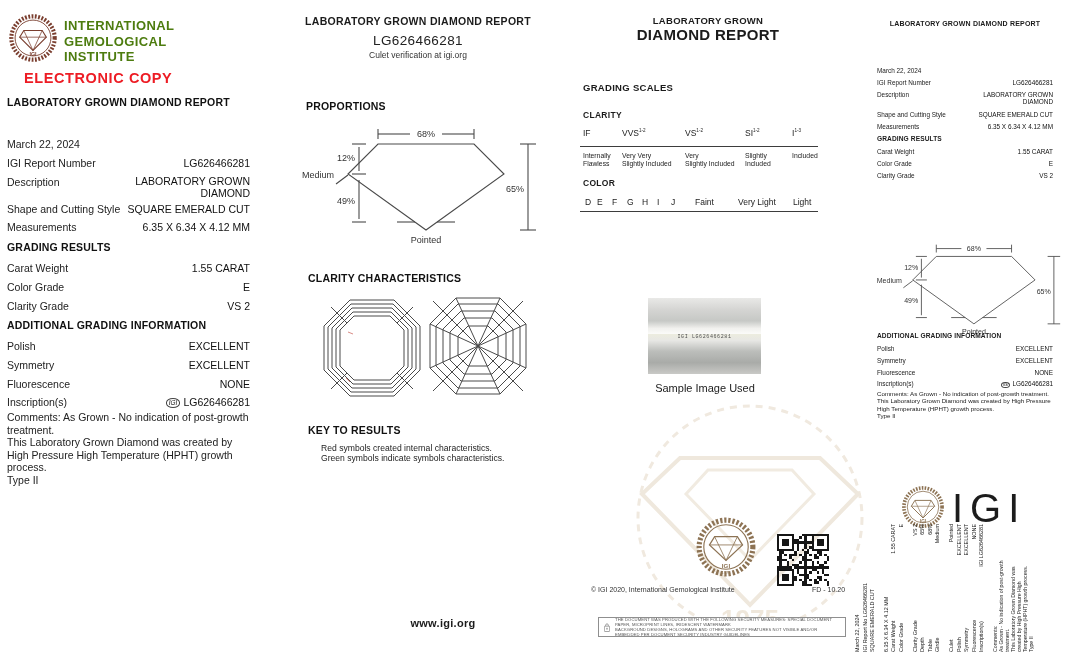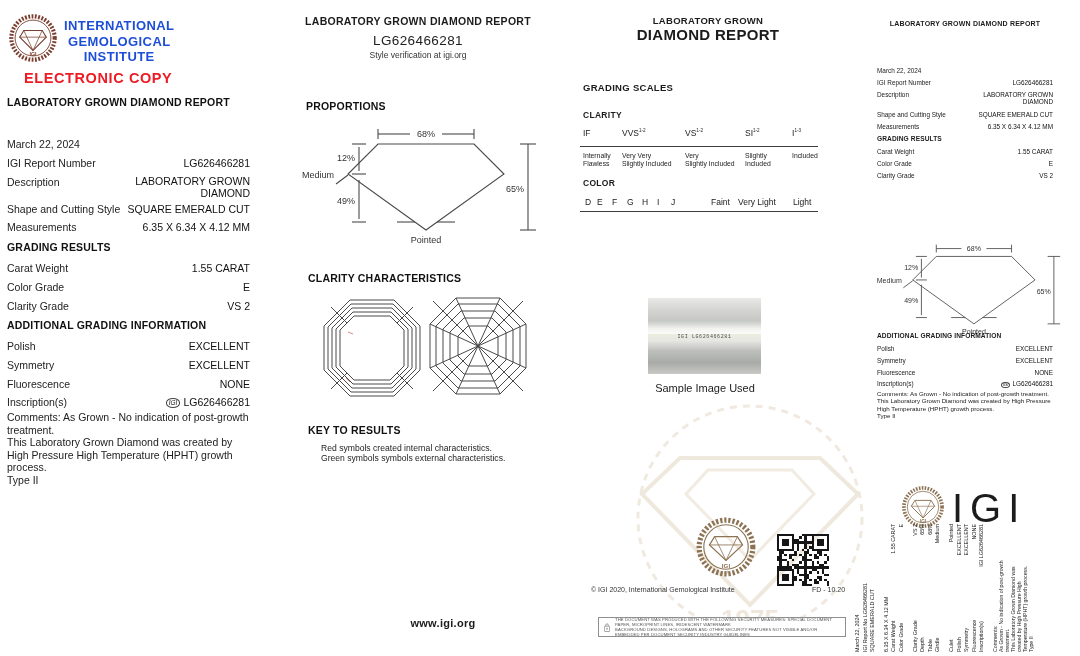--- a/index.html
+++ b/index.html
@@ -1,20 +1,20 @@
 <!DOCTYPE html>
 <html><head>
 <meta charset="utf-8">
 <style>
   html,body{margin:0;padding:0;background:#ffffff;}
   #page{position:relative;width:1080px;height:656px;background:#fff;overflow:hidden;
         font-family:"Liberation Sans",sans-serif;color:#1b1b1b;}
   .abs{position:absolute;}
   
-  .brandline{font-size:13px;font-weight:bold;letter-spacing:.4px;line-height:15.5px;color:#1d4ed8;text-align:center;}
+  .brandline{font-size:13px;font-weight:bold;letter-spacing:.4px;line-height:15.5px;color:#4d7c0f;}
   .ecopy{font-size:14.5px;font-weight:bold;color:#ed1c24;letter-spacing:.6px;}
   .sect{font-size:10.5px;font-weight:bold;letter-spacing:.2px;color:#111;}
   .lrow{position:absolute;left:7px;width:243px;display:flex;justify-content:space-between;
         font-size:10.5px;color:#222;}
   .lrow .val{text-align:right;color:#111;}
   .pre{white-space:pre-line;line-height:11.5px;}
   .comments{font-size:10.5px;line-height:12.5px;color:#222;}
   
   .midtitle{font-size:10.5px;font-weight:bold;letter-spacing:.3px;text-align:center;}
   .repnum{font-size:13.5px;text-align:center;letter-spacing:.4px;color:#222;}
@@ -147,21 +147,21 @@
     </span>
   </div>
   <div class="abs comments" style="left:7px;top:411px;width:246px;">
     <div>Comments: As Grown - No indication of post-growth treatment.</div>
     <div>This Laboratory Grown Diamond was created by High Pressure High Temperature (HPHT) growth process.</div>
     <div>Type II</div>
   </div>
 
   <div class="abs midtitle" style="left:288px;top:15px;width:260px;">LABORATORY GROWN DIAMOND REPORT</div>
   <div class="abs repnum" style="left:288px;top:33px;width:260px;">LG626466281</div>
-  <div class="abs verif" style="left:288px;top:50px;width:260px;">Style verification at igi.org</div>
+  <div class="abs verif" style="left:288px;top:50px;width:260px;">Culet verification at igi.org</div>
 
   <div class="abs sect" style="left:306px;top:100px;">PROPORTIONS</div>
   <svg class="abs" style="left:296px;top:118px;" width="250" height="130" viewBox="0 0 250 130" fill="none" stroke="#4a4a4a" stroke-width="1.1">
     <polygon points="82,26 178,26 208,56 130,112 52,56"></polygon>
     <line x1="101" y1="104" x2="119" y2="104"></line>
       <line x1="141" y1="104" x2="159" y2="104"></line>
     <line x1="82" y1="16" x2="114" y2="16"></line>
       <line x1="146" y1="16" x2="178" y2="16"></line>
     <line x1="82" y1="11" x2="82" y2="21"></line>
       <line x1="178" y1="11" x2="178" y2="21"></line>
@@ -205,21 +205,21 @@
     <line x1="5" y1="5" x2="95" y2="95"></line>
       <line x1="95" y1="5" x2="5" y2="95"></line>
     <line x1="28" y1="2" x2="72" y2="98"></line>
       <line x1="72" y1="2" x2="28" y2="98"></line>
     <line x1="2" y1="28" x2="98" y2="72"></line>
       <line x1="2" y1="72" x2="98" y2="28"></line>
   </svg>
 
   <div class="abs sect" style="left:308px;top:424px;">KEY TO RESULTS</div>
   <div class="abs keyline" style="left:321px;top:443px;">Red symbols created internal characteristics.</div>
-  <div class="abs keyline" style="left:321px;top:453px;">Green symbols symbols external characteristics.</div>
+  <div class="abs keyline" style="left:321px;top:453px;">Green symbols indicate symbols characteristics.</div>
 
   <div class="abs igiorg" style="left:383px;top:617px;width:120px;">www.igi.org</div>
 
   <div class="abs midtitle" style="left:598px;top:15px;width:220px;font-size:9.5px;">LABORATORY GROWN</div>
   <div class="abs midtitle" style="left:598px;top:26px;width:220px;font-size:15px;">DIAMOND REPORT</div>
 
   <div class="abs gs-head" style="left:583px;top:82px;">GRADING SCALES</div>
   <div class="abs gs-sub" style="left:583px;top:110px;">CLARITY</div>
 
   <div class="abs gcode" style="left:583px;top:128px;"><span>IF</span><sup></sup></div>
@@ -250,21 +250,21 @@
     </div>
 
   <div class="abs gs-sub" style="left:583px;top:178px;">COLOR</div>
   <div class="cletter" style="left:585px;top:197px;">D</div>
   <div class="cletter" style="left:597px;top:197px;">E</div>
   <div class="cletter" style="left:612px;top:197px;">F</div>
   <div class="cletter" style="left:627px;top:197px;">G</div>
   <div class="cletter" style="left:642px;top:197px;">H</div>
   <div class="cletter" style="left:657px;top:197px;">I</div>
   <div class="cletter" style="left:671px;top:197px;">J</div>
-  <div class="crange" style="left:695px;top:197px;margin-left:16px;">Faint</div>
+  <div class="crange" style="left:695px;top:197px;">Faint</div>
   <div class="crange" style="left:738px;top:197px;">Very Light</div>
   <div class="crange" style="left:793px;top:197px;">Light</div>
   <div class="rule" style="left:580px;top:211px;width:238px;"></div>
 
   <div class="sample">
     <div class="insc">IGI LG626466281</div>
   </div>
   <div class="abs caption" style="left:640px;top:382px;width:130px;">Sample Image Used</div>
 
   <svg class="abs seal-sepia" style="left:695px;top:516px;z-index:1;" width="62" height="62" viewBox="0 0 60 60">

